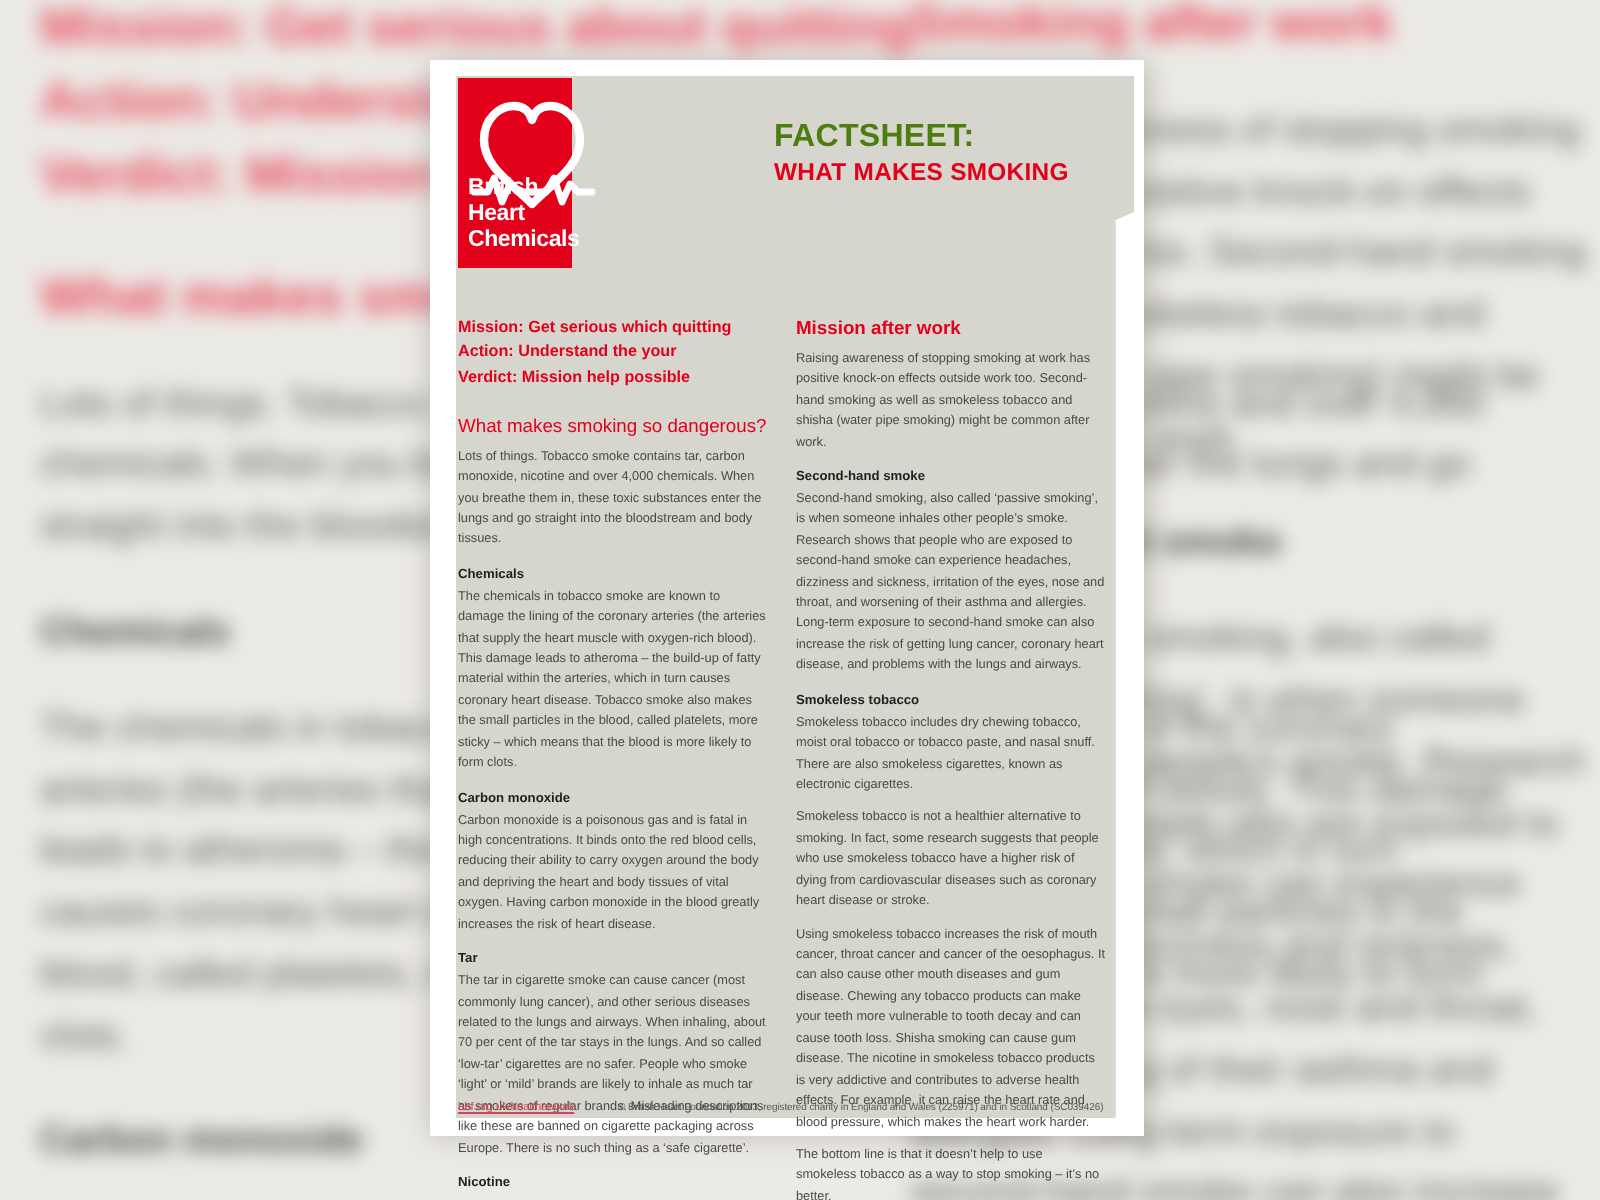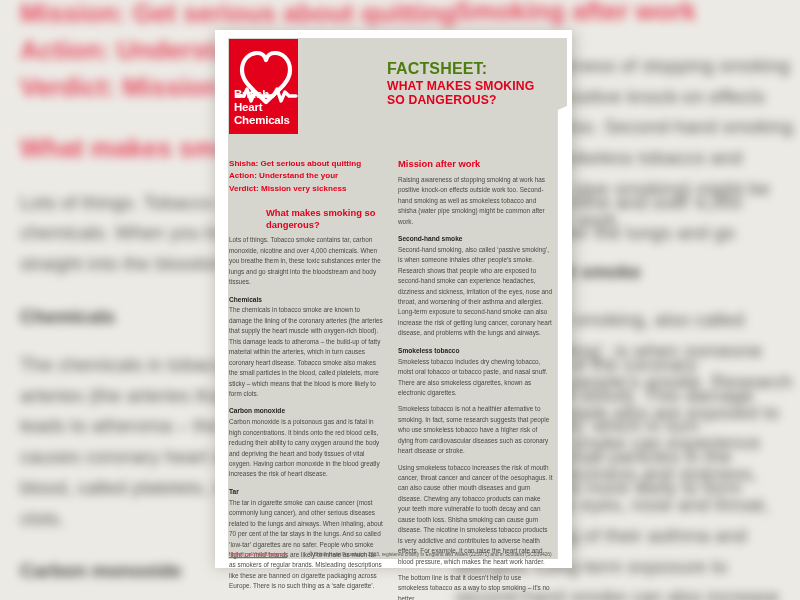--- a/index.html
+++ b/index.html
@@ -84,21 +84,21 @@
     position: absolute;
     left: 0; top: 0;
     width: 100%;
     height: 125px;
   }
 
   #logo {
     position: absolute;
     left: 14px;
     top: 9px;
-    width: 69px;
+    width: 57px;
     height: 95px;
     background: #e3001b;
   }
   #logo svg { position: absolute; left: 0; top: 0; }
   #logo .wordmark {
     position: absolute;
     left: 5px;
     bottom: 7px;
     right: 4px;
     color: #fff;
@@ -143,25 +143,24 @@
 
   .mission {
     color: #e3001b;
     font-weight: bold;
     font-size: 8.1px;
     line-height: 1.52;
     margin-bottom: 12px;
   }
   .bigq {
     color: #e3001b;
-    font-weight: bold;
+    font-weight: normal;
     font-size: 9.4px;
     line-height: 1.25;
     margin-bottom: 5px;
-    padding-left: 37px;
   }
   .sec-title {
     color: #e3001b;
     font-weight: bold;
     font-size: 9.4px;
     line-height: 1.25;
     margin-bottom: 5px;
   }
   .sub {
     color: #1f1f1d;
@@ -241,31 +240,30 @@
       </svg>
       <div class="wordmark">
         <div>British Heart</div>
         <div>Chemicals</div>
       </div>
     </div>
 
     <div id="title-block">
       <div class="eyebrow">FACTSHEET:</div>
       <div class="headline">WHAT MAKES SMOKING</div>
-      <div class="headline">SO DANGEROUS?</div>
     </div>
   </div>
 
   <div id="columns">
 
     <div class="col">
       <div class="mission">
-        <div>Shisha: Get serious about quitting</div>
+        <div>Mission: Get serious which quitting</div>
         <div>Action: Understand the your</div>
-        <div>Verdict: Mission very sickness</div>
+        <div>Verdict: Mission help possible</div>
       </div>
 
       <div class="bigq">What makes smoking so dangerous?</div>
       <div class="para">Lots of things. Tobacco smoke contains tar, carbon monoxide, nicotine and over 4,000 chemicals. When you breathe them in, these toxic substances enter the lungs and go straight into the bloodstream and body tissues.</div>
 
       <div class="sub">Chemicals</div>
       <div class="para">The chemicals in tobacco smoke are known to damage the lining of the coronary arteries (the arteries that supply the heart muscle with oxygen-rich blood). This damage leads to atheroma – the build-up of fatty material within the arteries, which in turn causes coronary heart disease. Tobacco smoke also makes the small particles in the blood, called platelets, more sticky – which means that the blood is more likely to form clots.</div>
 
       <div class="sub">Carbon monoxide</div>
       <div class="para">Carbon monoxide is a poisonous gas and is fatal in high concentrations. It binds onto the red blood cells, reducing their ability to carry oxygen around the body and depriving the heart and body tissues of vital oxygen. Having carbon monoxide in the blood greatly increases the risk of heart disease.</div>

